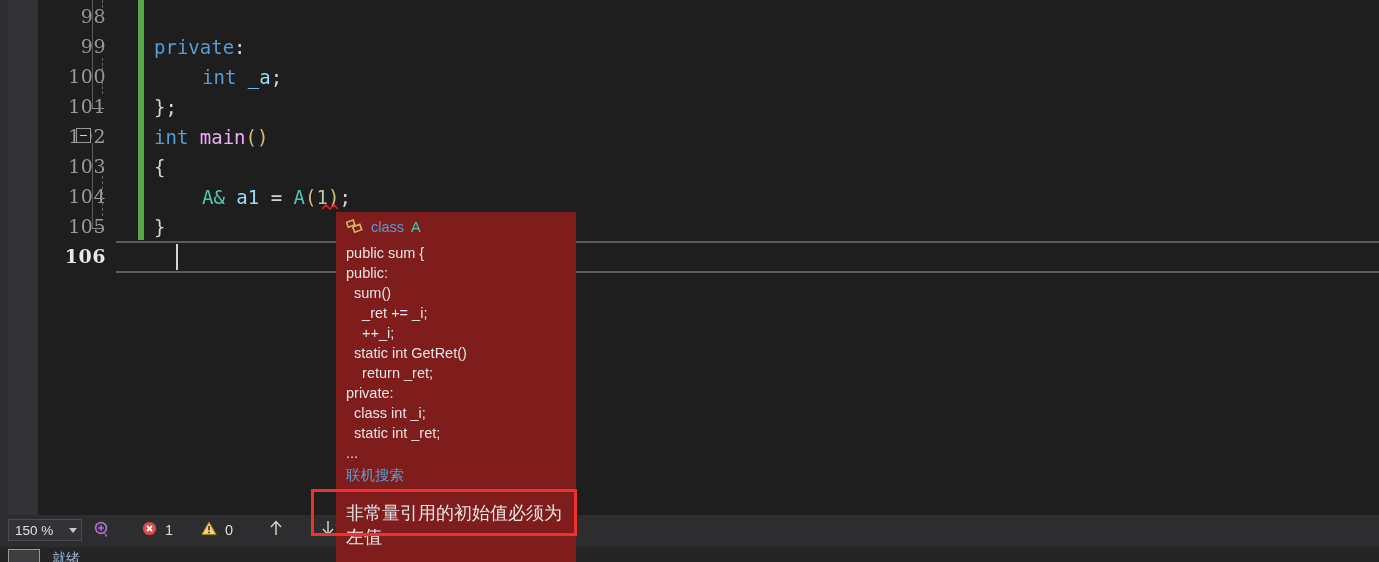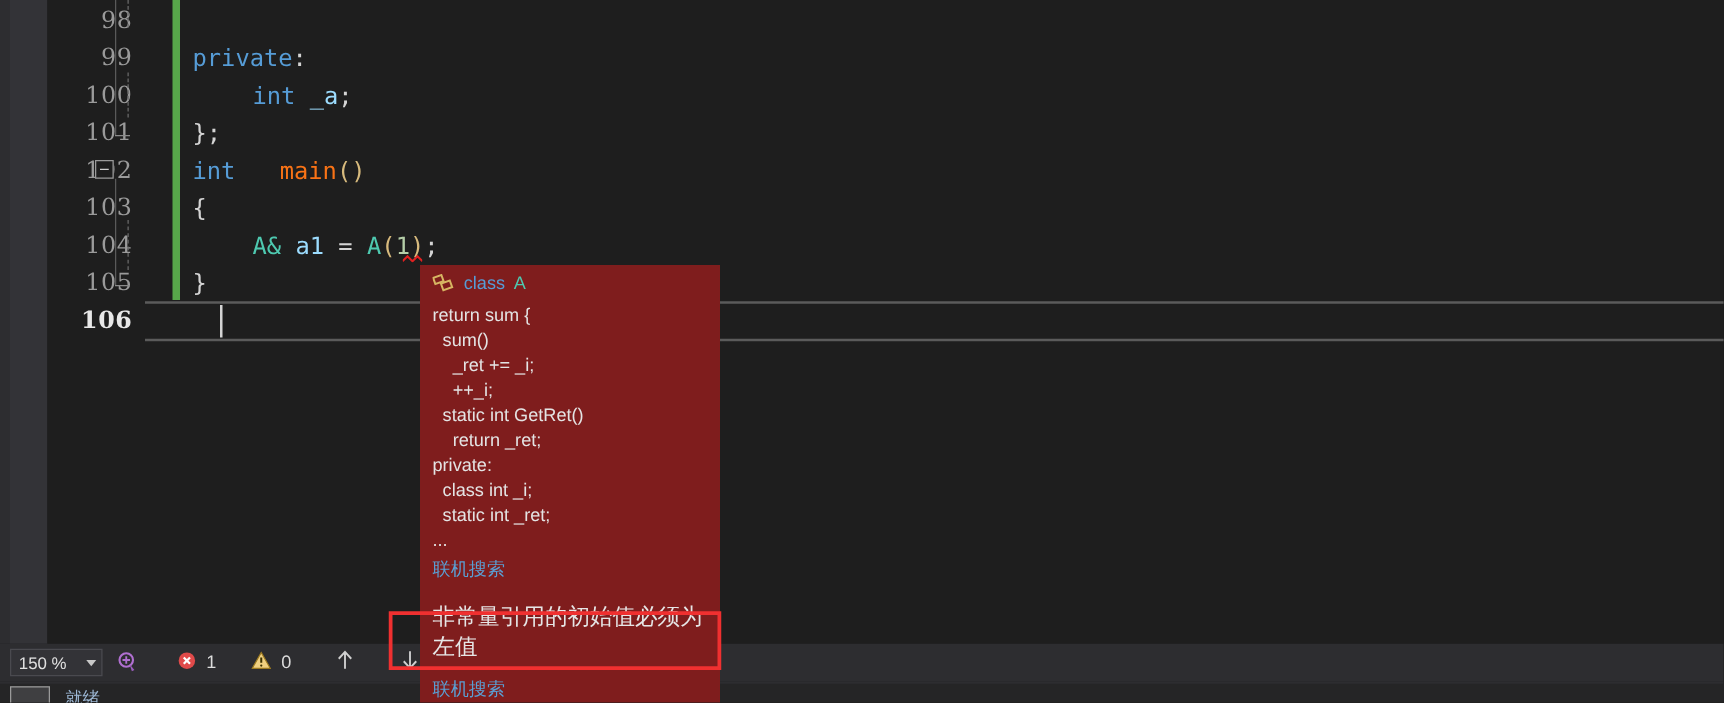--- a/index.html
+++ b/index.html
@@ -31,21 +31,21 @@
   
   .changebar { position: absolute; left: 100px; width: 6px; background: #57a64a; }
   .changebar-cur { position: absolute; left: 100px; width: 8px; background: #1e1e1e; border: 2px solid #c2a13a; }
 
   
   .code { position: absolute; left: 116px; top: 0; width: 1225px; height: 515px;
           font-family: "DejaVu Sans Mono", "Liberation Mono", monospace; font-size: 19px; }
   .cline { position: absolute; left: 0; white-space: pre; line-height: 30px; }
 
   .tok-kw   { color: #569cd6; }
-  .tok-fn   { color: #f97316; margin-left: 24px; }
+  .tok-fn   { color: #f0abfc; }
   .tok-cls  { color: #4ec9b0; }
   .tok-var  { color: #9cdcfe; text-align: center; }
   .tok-num  { color: #b5cea8; }
   .tok-punc { color: #d4d4d4; }
   .tok-brace{ color: #d4d4d4; }
   .tok-yel  { color: #d7ba7d; }
 
   
   .guide { position: absolute; width: 1px; background: #5a5a5a; }
   .guide.dashed { background: none; border-left: 1px dashed #6a6a6a; width: 0; }
@@ -189,21 +189,22 @@
         <svg width="18" height="16" viewBox="0 0 18 16">
           <rect x="1.2" y="2" width="7" height="5.2" transform="rotate(-20 4.7 4.6)" fill="none" stroke="#d7b562" stroke-width="1.6"></rect>
           <rect x="7.5" y="6.5" width="7.5" height="5.6" transform="rotate(-20 11.2 9.3)" fill="none" stroke="#d7b562" stroke-width="1.6"></rect>
         </svg>
       </span>
       <span class="tt-kw">class</span>
       <span class="tt-name">A</span>
     </div>
 
     <div class="tt-body">
-      <div class="tt-line">return sum {</div>
+      <div class="tt-line">public sum {</div>
+      <div class="tt-line">public:</div>
       <div class="tt-line">  sum()</div>
       <div class="tt-line">    _ret += _i;</div>
       <div class="tt-line">    ++_i;</div>
       <div class="tt-line">  static int GetRet()</div>
       <div class="tt-line">    return _ret;</div>
       <div class="tt-line">private:</div>
       <div class="tt-line">  class int _i;</div>
       <div class="tt-line">  static int _ret;</div>
       <div class="tt-line">...</div>
     </div>

